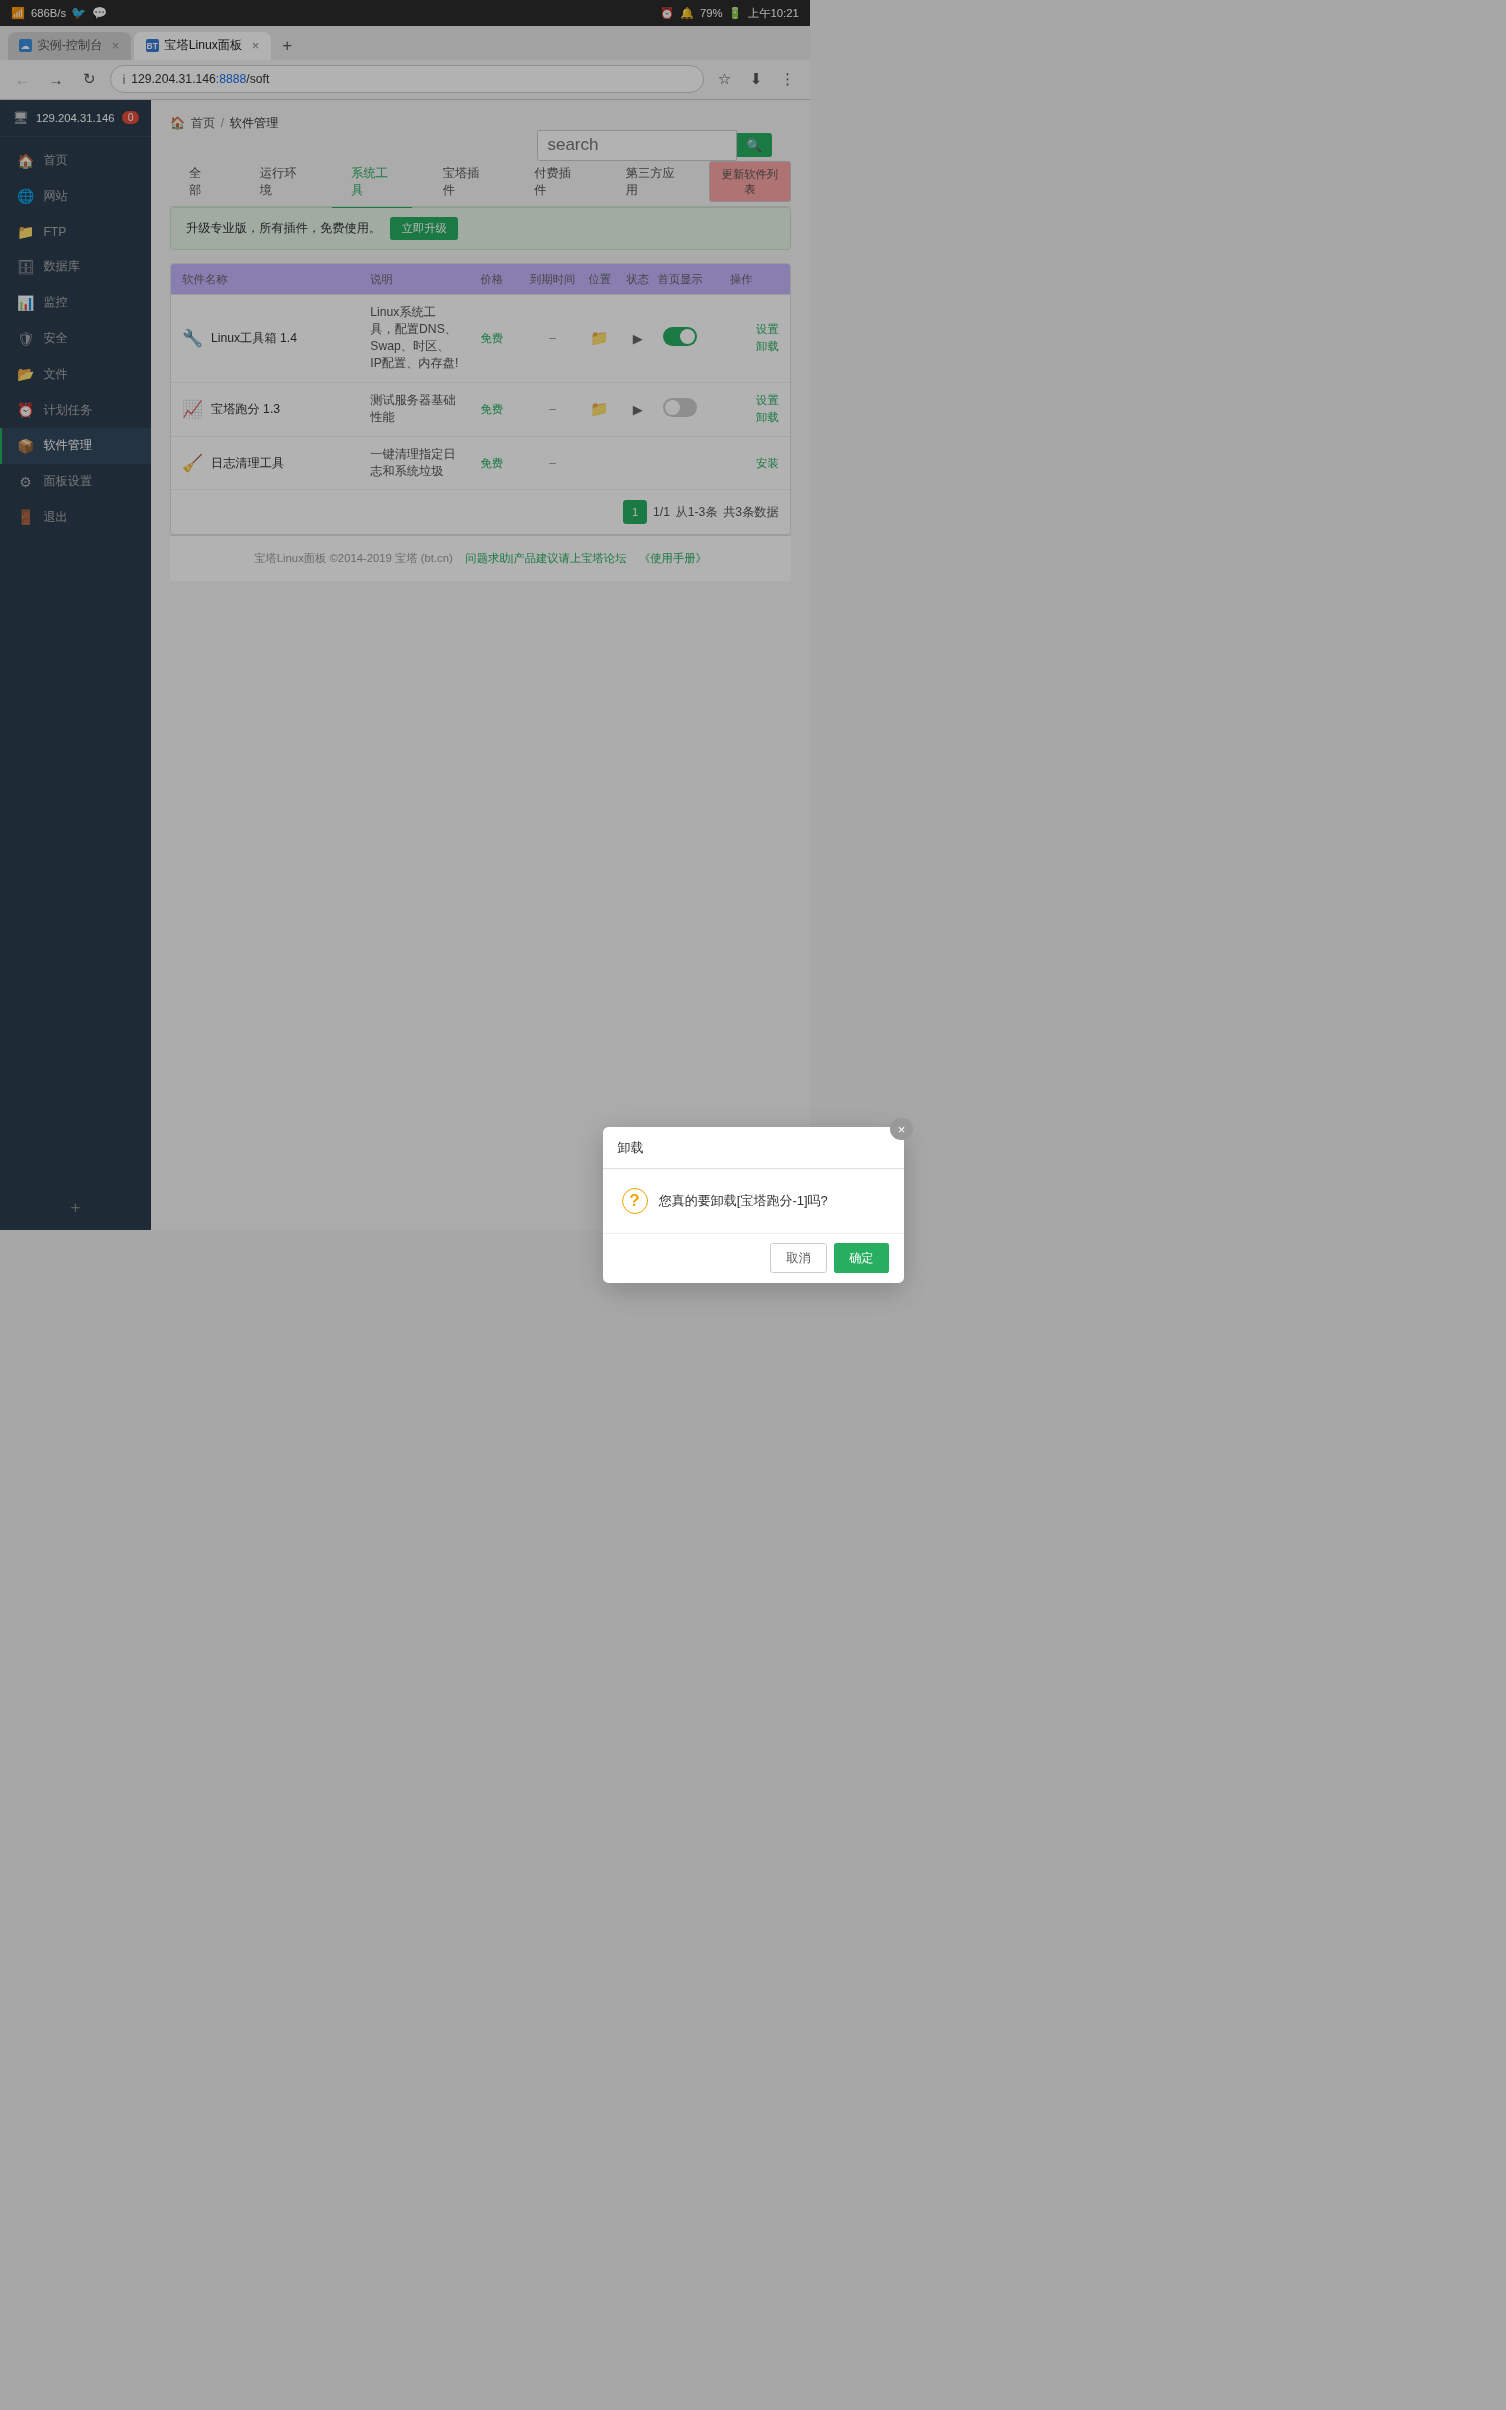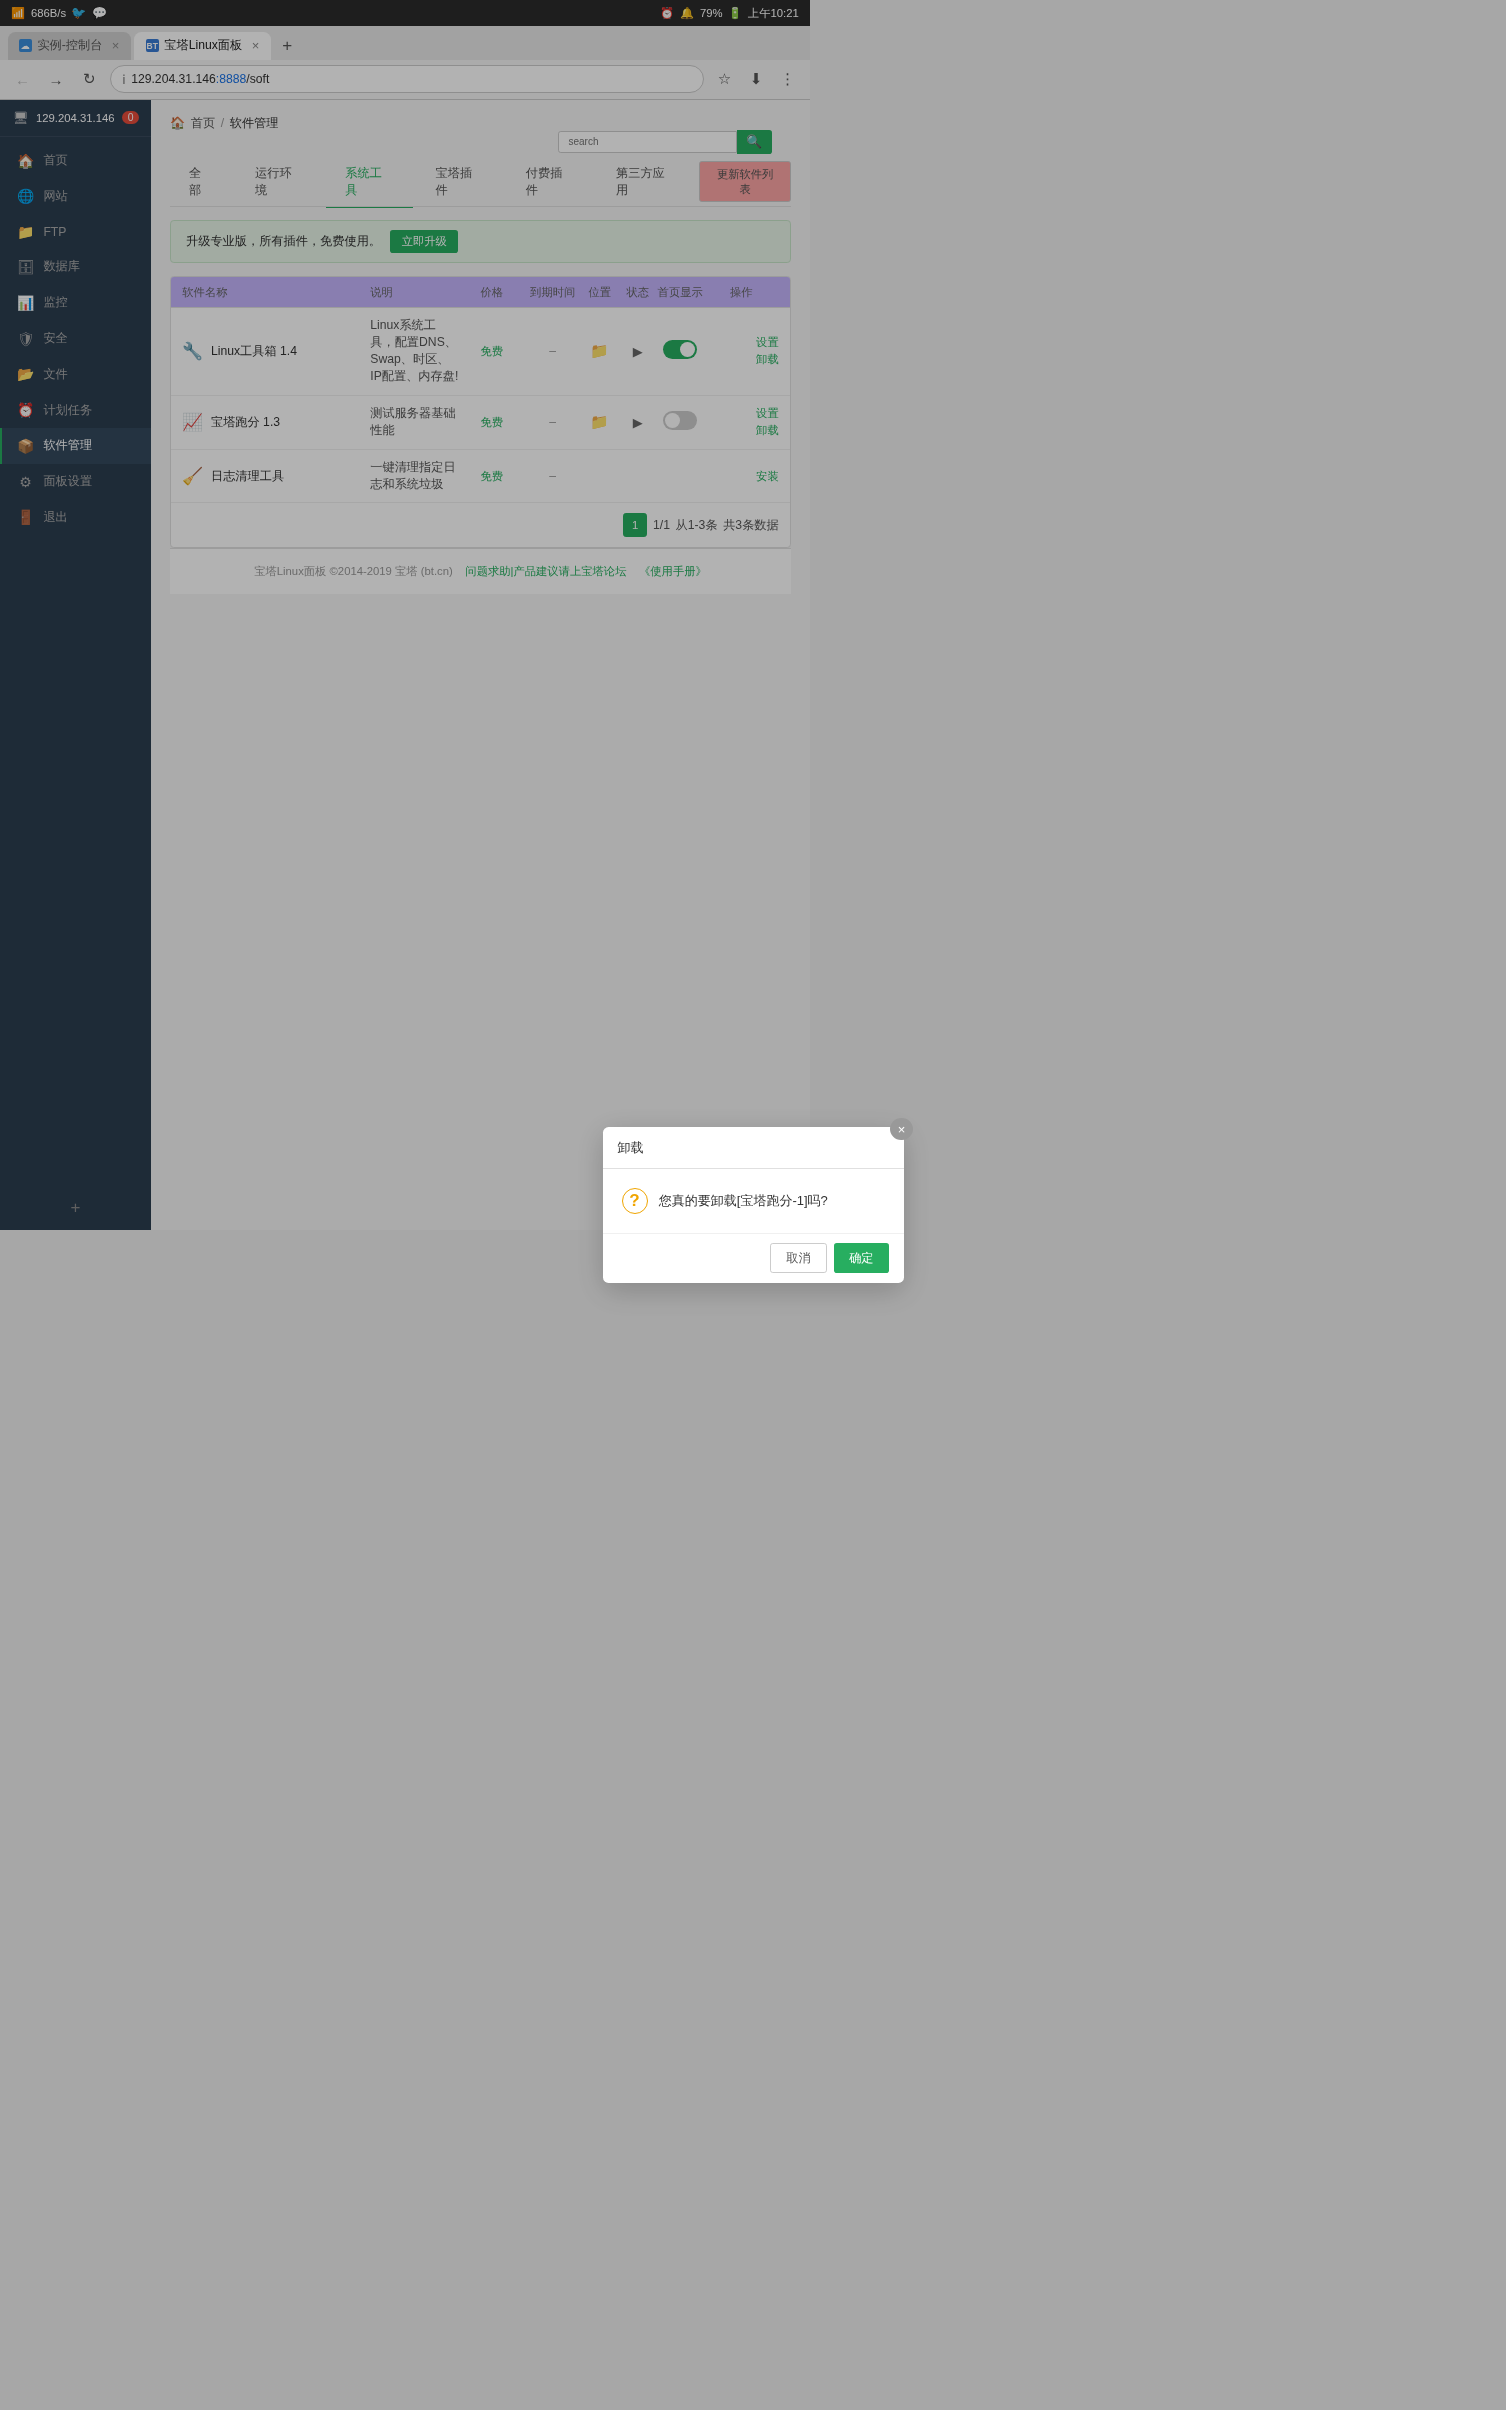--- a/index.html
+++ b/index.html
@@ -170,41 +170,40 @@
       display: flex;
       align-items: center;
       justify-content: space-between;
       margin-bottom: 13px;
       position: relative;
     }
     .search-input {
       border: 0.9px solid #ccc;
       border-radius: 2.8px 0 0 2.8px;
       padding: 4.7px 9.4px;
-      font-size: 10px;
-      width: 179px;
+      font-size: 17px;
+      width: 200px;
       outline: none;
     }
     .search-btn {
       background: #27ae60;
       color: white;
       border: none;
       padding: 4.7px 9.4px;
       cursor: pointer;
       border-radius: 0 2.8px 2.8px 0;
       font-size: 13px;
     }
 
     
     .tabs-row {
       display: flex;
       align-items: center;
       border-bottom: 1.9px solid #e0e0e0;
-      margin-bottom: 13px;
-      gap: 4px;
+      gap: 12px;
     }
     .tab-item {
       padding: 7.5px 19px;
       cursor: pointer;
       color: #555;
       font-size: 12.2px;
       border-bottom: 1.9px solid transparent;
       margin-bottom: -1.9px;
     }
     .tab-item.active { color: #27ae60; border-bottom: 1.9px solid #27ae60; font-weight: 500; }

